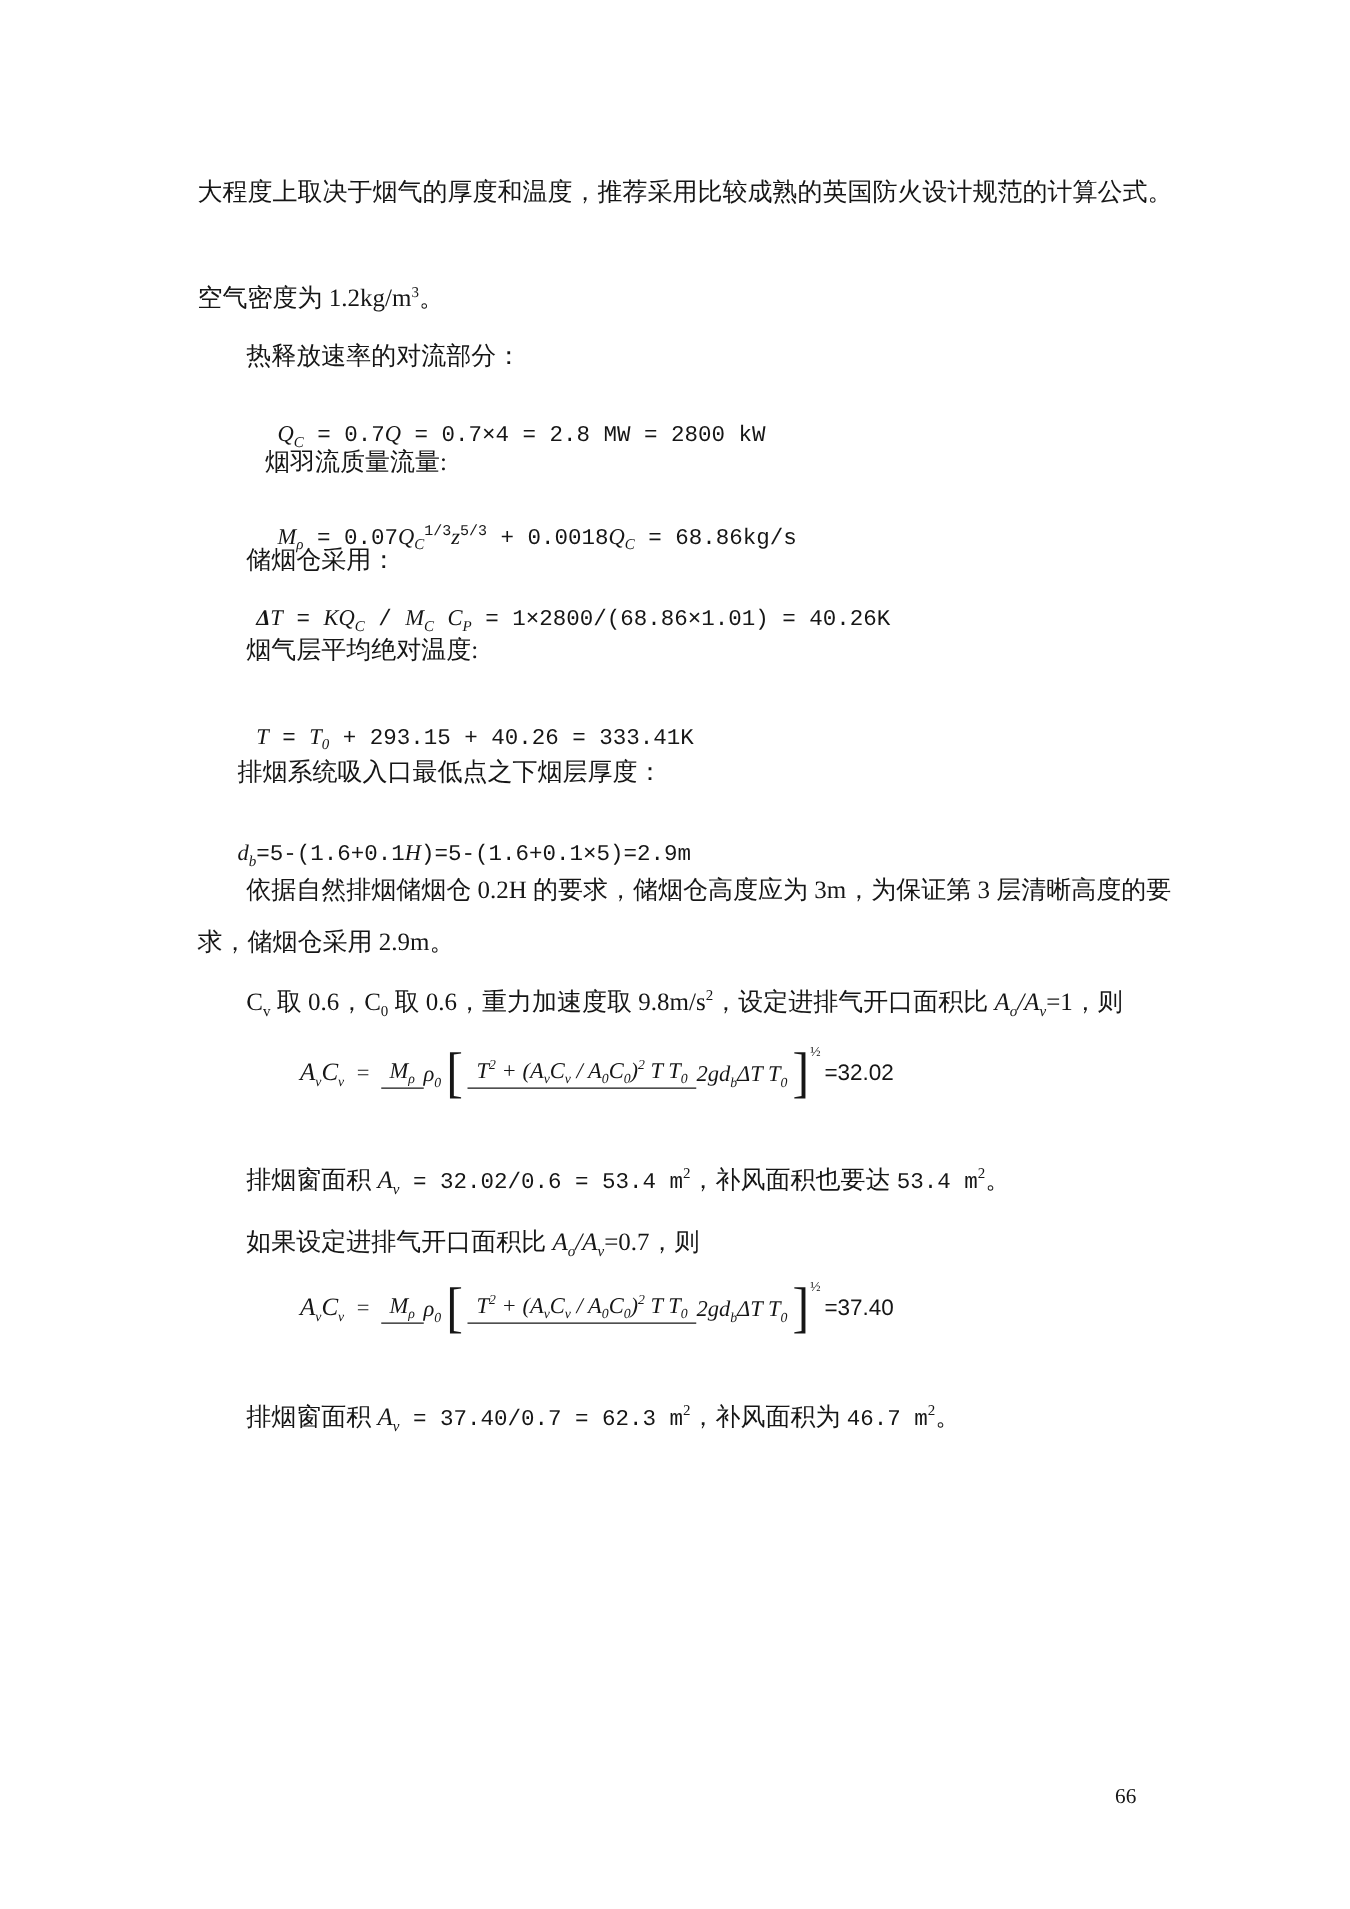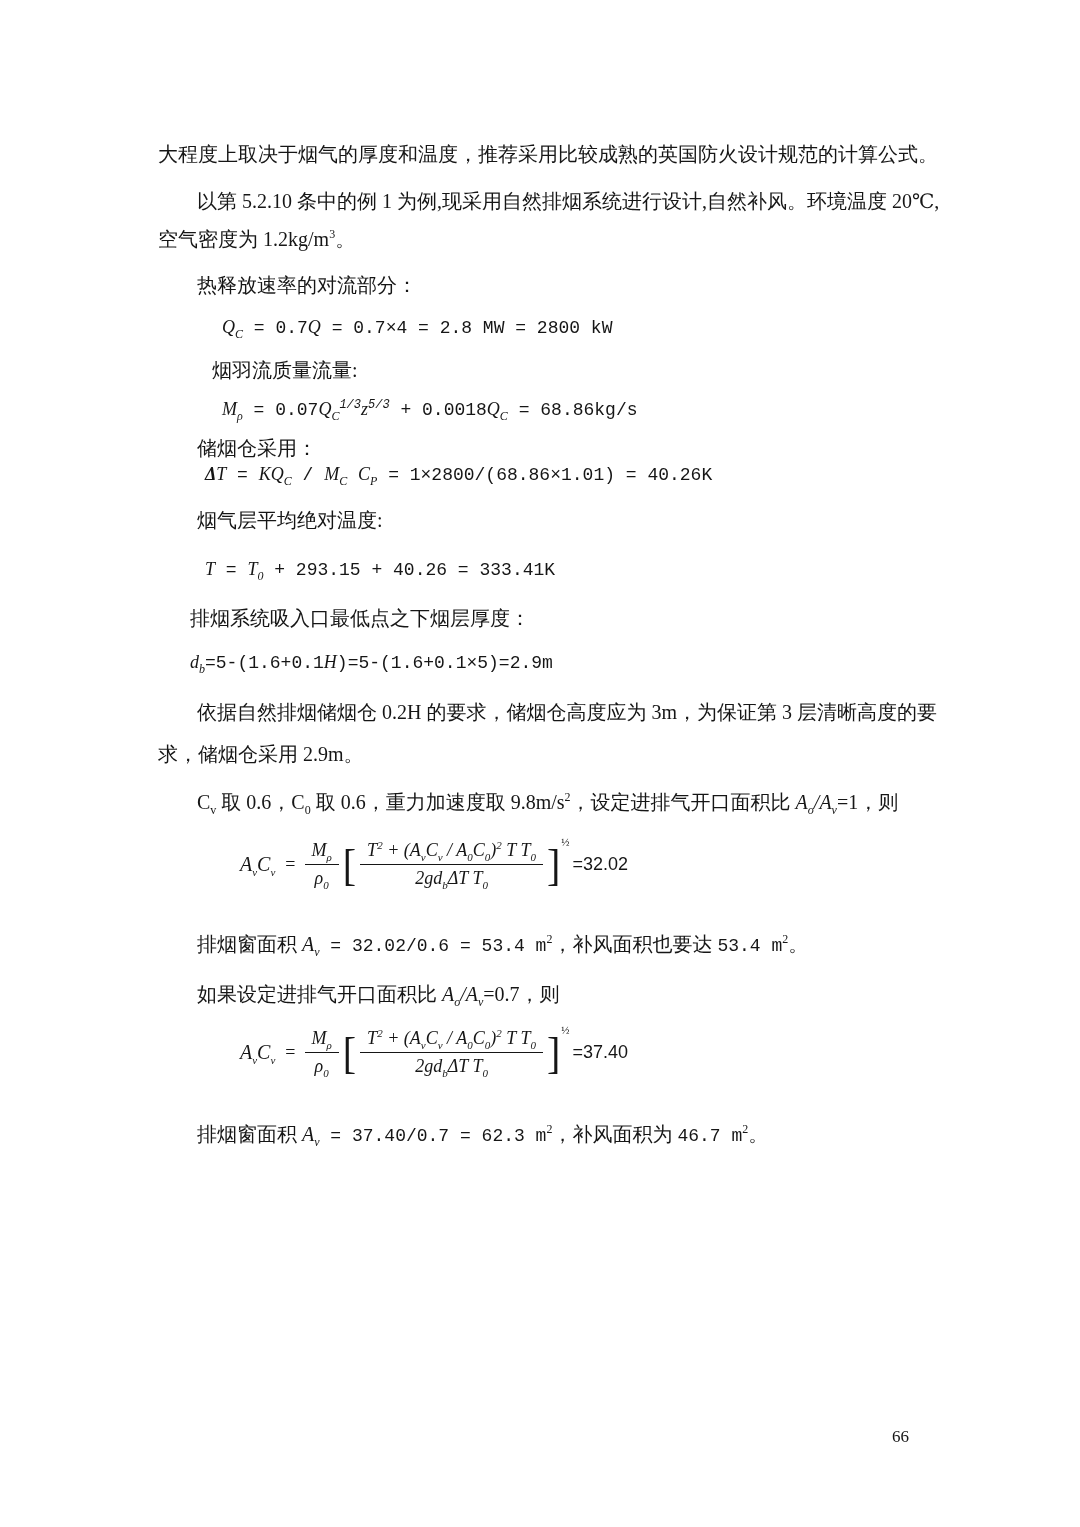--- a/index.html
+++ b/index.html
@@ -1,47 +1,46 @@
 <!DOCTYPE html>
 <html lang="zh"><head>
 <meta charset="utf-8">
 <style>
   html,body{margin:0;padding:0;background:#ffffff;}
   .page{position:relative;width:985px;height:1527px;background:#ffffff;overflow:hidden;
         font-family:"Liberation Serif","DejaVu Serif",serif;color:#161616;}
   .ln{position:absolute;white-space:nowrap;font-size:20px;line-height:1.45;}
-  .m{font-family:"Liberation Mono","DejaVu Sans Mono",monospace;font-size:18px;}
+  .m{font-family:"Liberation Mono","DejaVu Sans Mono",monospace;font-size:18px;margin-top:20px;}
   .i{font-family:"Liberation Serif","DejaVu Serif",serif;font-style:italic;}
   .b{font-weight:bold;}
   .ln sub{font-size:12px;line-height:0;}
   .ln sup{font-size:12px;line-height:0;}
-  .exp{font-size:11px;font-style:italic;}
+  .exp{font-size:11px;}
   
   .bf{position:absolute;display:flex;align-items:center;font-style:italic;font-size:18px;
       font-family:"Liberation Serif","DejaVu Serif",serif;color:#161616;white-space:nowrap;}
   .bf .lhs{font-size:20px;margin-right:4px;margin-left:35px;}
   .bf sub{font-size:11px;line-height:0;}
   .bf sup{font-size:11px;line-height:0;}
   .eqsign{margin:0 6px;font-style:normal;}
-  .frac{display:inline-flex;flex-direction:column;align-items:center;text-align:center;margin:0 3px;}
+  .frac{display:inline-flex;flex-direction:row;align-items:center;text-align:center;margin:0 3px;}
   .fn{padding:0 7px 3px;border-bottom:1.5px solid #161616;}
   .fd{padding-top:3px;}
   .br{font-style:normal;font-size:40px;font-weight:300;line-height:0.9;margin:0 1px;transform:scaleY(1.12);}
   .half{font-style:normal;font-size:14px;align-self:flex-start;margin-top:2px;}
   .res{font-style:normal;font-family:Liberation Sans, sans-serif;font-size:18px;margin-left:3px;}
   .pageno{position:absolute;font-size:17px;font-family:"Liberation Serif","DejaVu Serif",serif;margin-top:29px;}
 </style>
 </head>
 <body>
 
 <div class="page">
 
   <div class="ln" style="top:140px;left:158px">大程度上取决于烟气的厚度和温度，推荐采用比较成熟的英国防火设计规范的计算公式。</div>
 
-  <div class="ln" style="top:187px;left:197px">以第 5.2.10 条中的例 1 为例,现采用自然排烟系统进行设计,自然补风。环境温度 20℃,</div>
   <div class="ln" style="top:225px;left:158px"><span>空气密度为 1.2kg/m</span><sup>3</sup><span>。</span></div>
 
   <div class="ln" style="top:271px;left:197px">热释放速率的对流部分：</div>
   <div class="ln m" style="top:314px;left:222px"><span class="i">Q</span><sub class="i">C</sub><span> = 0.7</span><span class="i">Q</span><span> = 0.7×4 = 2.8 MW = 2800 kW</span></div>
 
   <div class="ln" style="top:356px;left:212px">烟羽流质量流量:</div>
   <div class="ln m" style="top:396px;left:222px"><span class="i">M</span><sub class="i">ρ</sub><span> = 0.07</span><span class="i">Q</span><sub class="i">C</sub><sup class="exp">1/3</sup><span class="i">z</span><sup class="exp">5/3</sup><span> + 0.0018</span><span class="i">Q</span><sub class="i">C</sub><span> = 68.86kg/s</span></div>
 
   <div class="ln" style="top:434px;left:197px">储烟仓采用：</div>
   <div class="ln m" style="top:461px;left:205px"><span class="i b">Δ</span><span class="i">T</span><span> = </span><span class="i">K</span><span class="i">Q</span><sub class="i">C</sub><span> / </span><span class="i">M</span><sub class="i">C</sub><span> </span><span class="i">C</span><sub class="i">P</sub><span> = 1×2800/(68.86×1.01) = 40.26K</span></div>

